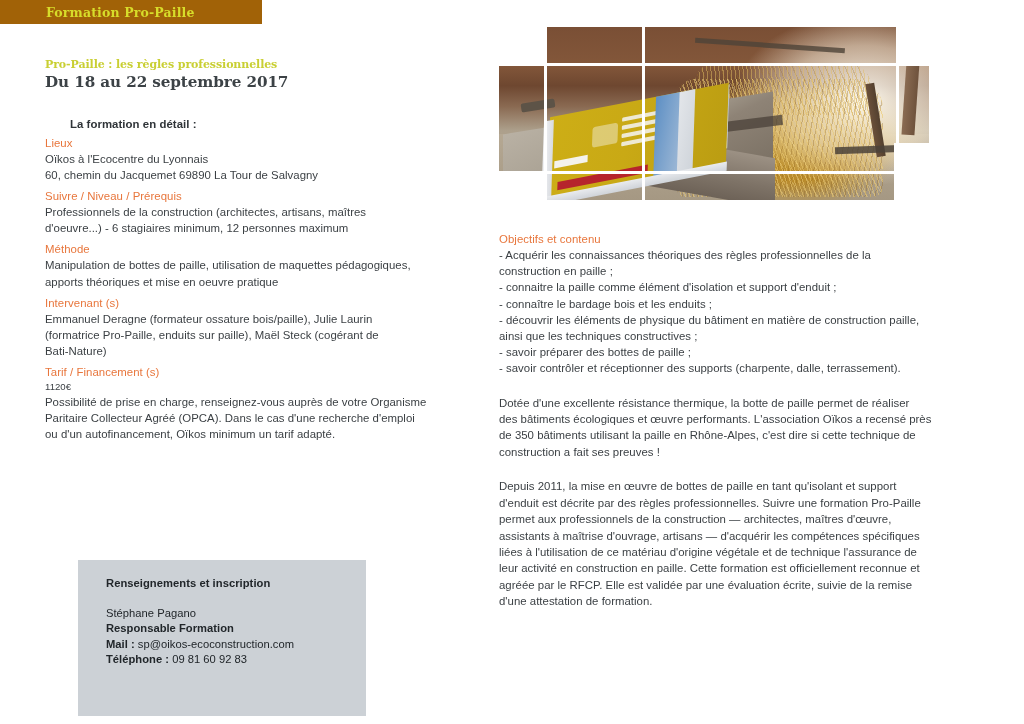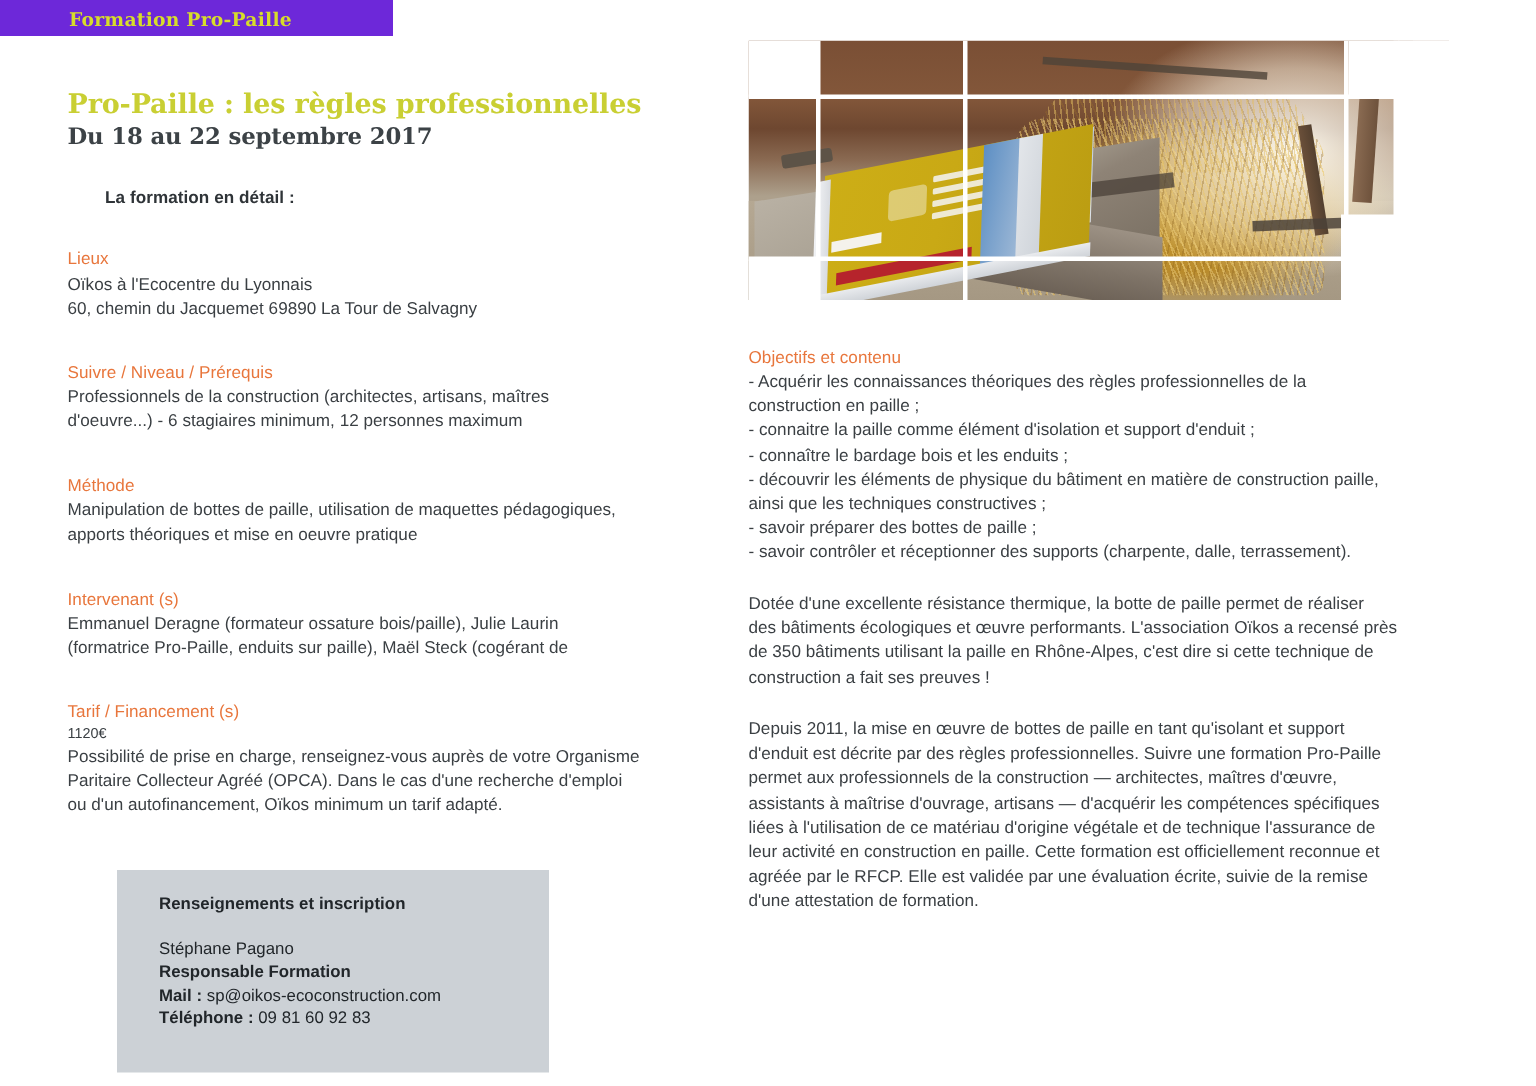--- a/index.html
+++ b/index.html
@@ -17,21 +17,21 @@
     -webkit-font-smoothing: antialiased;
   }
 
   
   .ribbon {
     position: absolute;
     left: 0;
     top: 0;
     width: 262px;
     height: 24px;
-    background: #6d28d9;
+    background: #a16207;
   }
   .ribbon-label {
     position: absolute;
     left: 46px;
     top: 5px;
     font-family: "DejaVu Serif", "Liberation Serif", serif;
     font-weight: bold;
     font-size: 12.5px;
     letter-spacing: 0.15px;
     color: #d7dd2a;
@@ -42,21 +42,21 @@
   .left-col {
     position: absolute;
     left: 45px;
     top: 58px;
     width: 420px;
   }
 
   .doc-title {
     font-family: "DejaVu Serif", "Liberation Serif", serif;
     font-weight: bold;
-    font-size: 18px;
+    font-size: 11px;
     line-height: 1.28;
     color: #c9cf33;
     letter-spacing: -0.1px;
     margin: 0;
   }
   .doc-subtitle {
     font-family: "DejaVu Serif", "Liberation Serif", serif;
     font-weight: bold;
     font-size: 15.2px;
     line-height: 1.28;
@@ -68,21 +68,21 @@
   .detail-intro {
     margin-top: 25px;
     font-size: 11.4px;
     font-weight: bold;
     color: #2f3438;
     letter-spacing: 0.05px;
     padding-left: 25px;
   }
 
   .section {
-    margin-top: 28px;
+    margin-top: 6px;
   }
   .section-head {
     font-size: 11.4px;
     color: #e8763c;
     letter-spacing: 0.05px;
     line-height: 1.32;
   }
   .section-body {
     font-size: 11.4px;
     color: #3a3f43;
@@ -96,23 +96,22 @@
     letter-spacing: 0.02px;
   }
   .section-body p { margin: 0; }
 
   
   .contact-box {
     position: absolute;
     left: 78px;
     top: 560px;
     width: 288px;
-    height: 135px;
+    height: 156px;
     background: #ccd1d6;
-    margin-top: 20px;
   }
   .contact-inner {
     padding: 17px 0 0 28px;
   }
   .contact-title {
     font-size: 11.2px;
     font-weight: bold;
     color: #21262a;
     letter-spacing: 0.05px;
   }
@@ -380,20 +379,21 @@
       <p class="nowrapline">Manipulation de bottes de paille, utilisation de maquettes pédagogiques,</p>
       <p class="nowrapline">apports théoriques et mise en oeuvre pratique</p>
     </div>
   </div>
 
   <div class="section">
     <div class="section-head">Intervenant (s)</div>
     <div class="section-body">
       <p class="nowrapline">Emmanuel Deragne (formateur ossature bois/paille), Julie Laurin</p>
       <p class="nowrapline">(formatrice Pro-Paille, enduits sur paille), Maël Steck (cogérant de</p>
+      <p class="nowrapline">Bati-Nature)</p>
     </div>
   </div>
 
   <div class="section">
     <div class="section-head">Tarif / Financement (s)</div>
     <div class="price-line">1120€</div>
     <div class="section-body">
       <p class="nowrapline">Possibilité de prise en charge, renseignez-vous auprès de votre Organisme</p>
       <p class="nowrapline">Paritaire Collecteur Agréé (OPCA). Dans le cas d'une recherche d'emploi</p>
       <p class="nowrapline">ou d'un autofinancement, Oïkos minimum un tarif adapté.</p>

